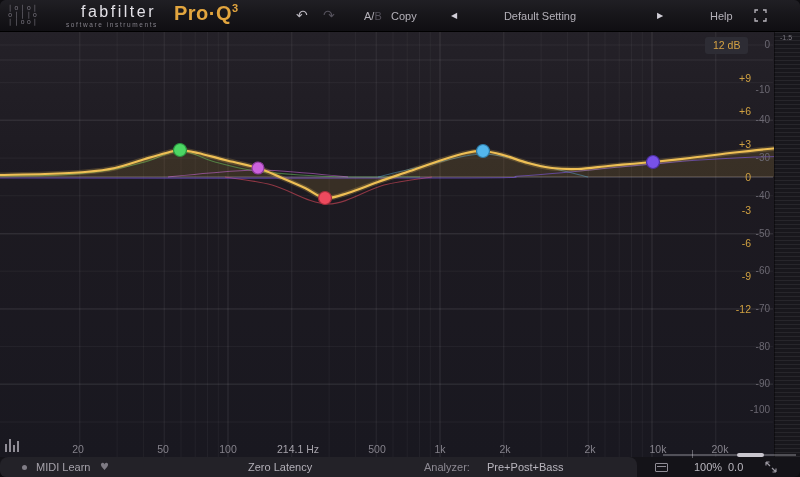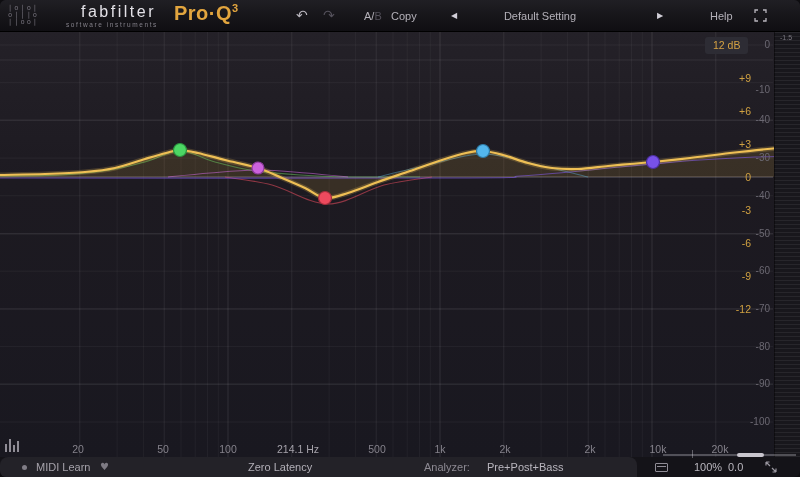--- a/index.html
+++ b/index.html
@@ -164,21 +164,21 @@
         <div class="scale-label an-label" style="top: 6px;">0</div>
         <div class="scale-label an-label" style="top: 43.7px; margin-top: 7px;">-10</div>
         <div class="scale-label an-label" style="top: 81.4px;">-40</div>
         <div class="scale-label an-label" style="top: 119.1px;">-30</div>
         <div class="scale-label an-label" style="top: 156.8px;">-40</div>
         <div class="scale-label an-label" style="top: 194.5px;">-50</div>
         <div class="scale-label an-label" style="top: 232.2px;">-60</div>
         <div class="scale-label an-label" style="top: 269.9px;">-70</div>
         <div class="scale-label an-label" style="top: 307.6px;">-80</div>
         <div class="scale-label an-label" style="top: 345.3px;">-90</div>
-        <div class="scale-label an-label" style="top: 383px;">-100</div>
+        <div class="scale-label an-label" style="top: 371px;">-100</div>
       </div>
     <div id="freq-labels">
         <div class="freq-label" style="left: 78px;">20</div>
         <div class="freq-label" style="left: 163px;">50</div>
         <div class="freq-label" style="left: 228px;">100</div>
         <div class="freq-label freq-cursor" style="left: 298px;">214.1 Hz</div>
         <div class="freq-label" style="left: 377px;">500</div>
         <div class="freq-label" style="left: 440px;">1k</div>
         <div class="freq-label" style="left: 505px;">2k</div>
         <div class="freq-label" style="left: 590px;">2k</div>

